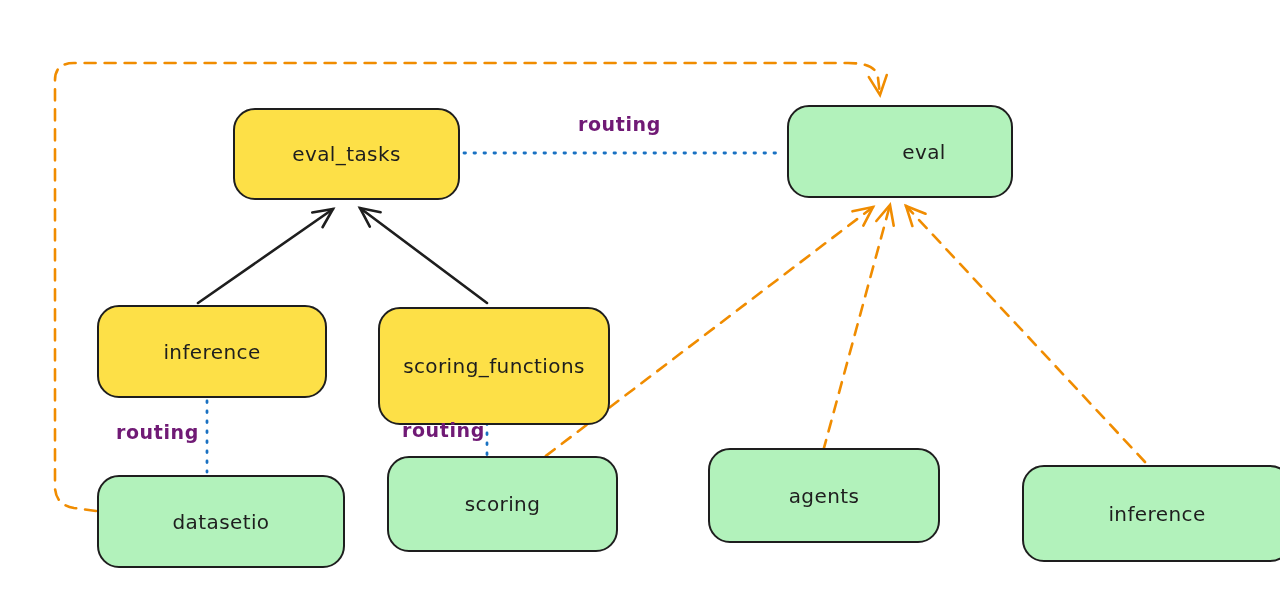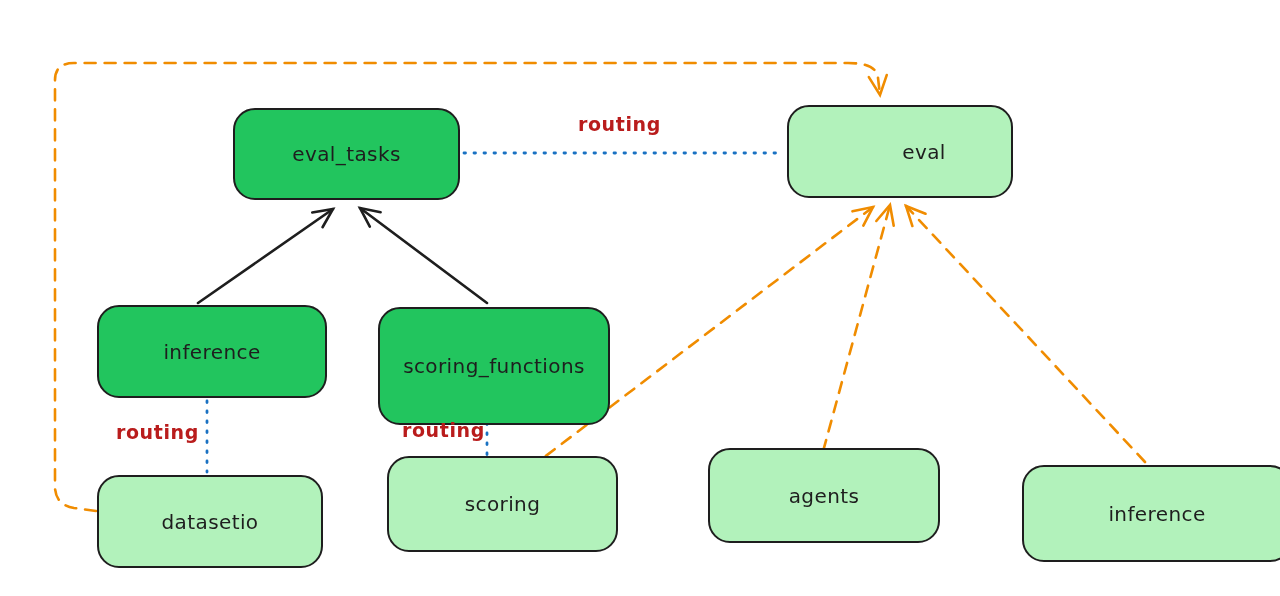--- a/index.html
+++ b/index.html
@@ -27,25 +27,25 @@
     display: flex;
     align-items: center;
     justify-content: center;
     border: 2.5px solid #1e1e1e;
     border-radius: 22px;
     font-size: 20px;
     letter-spacing: 0.4px;
     color: #1e1e1e;
     z-index: 2;
   }
-  .node-blue  { background: #22c55e; }
+  .node-blue  { background: #fde047; }
   .node-green { background: #b2f2bb; }
   .edge-label {
     position: absolute;
-    color: #b91c1c;
+    color: #701a75;
     font-size: 19px;
     font-weight: 600;
     letter-spacing: 0.6px;
     z-index: 3;
     white-space: nowrap;
   }
 </style>
 </head>
 <body>
 
@@ -83,21 +83,21 @@
   </div>
 
   <div class="node node-blue" style="left:97px; top:305px; width:230px; height:93px;">
     <span>inference</span>
   </div>
 
   <div class="node node-blue" style="left:378px; top:307px; width:232px; height:118px;">
     <span>scoring_functions</span>
   </div>
 
-  <div class="node node-green" style="left:97px; top:475px; width:226px; height:93px;">
+  <div class="node node-green" style="left:97px; top:475px; width:248px; height:93px;">
     <span>datasetio</span>
   </div>
 
   <div class="node node-green" style="left:387px; top:456px; width:231px; height:96px;">
     <span>scoring</span>
   </div>
 
   <div class="node node-green" style="left:708px; top:448px; width:232px; height:95px;">
     <span>agents</span>
   </div>

